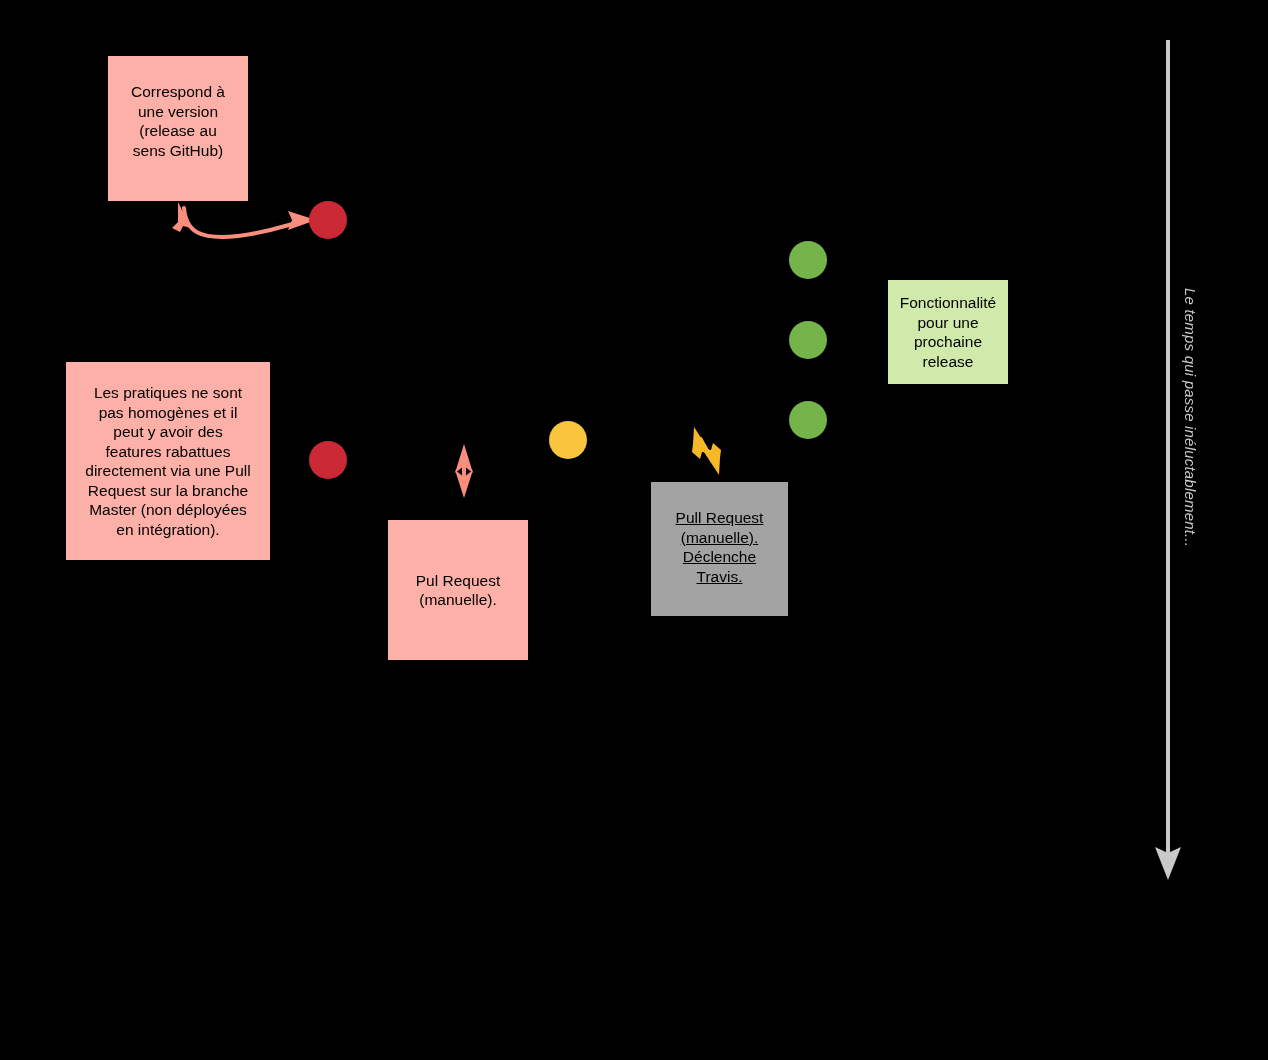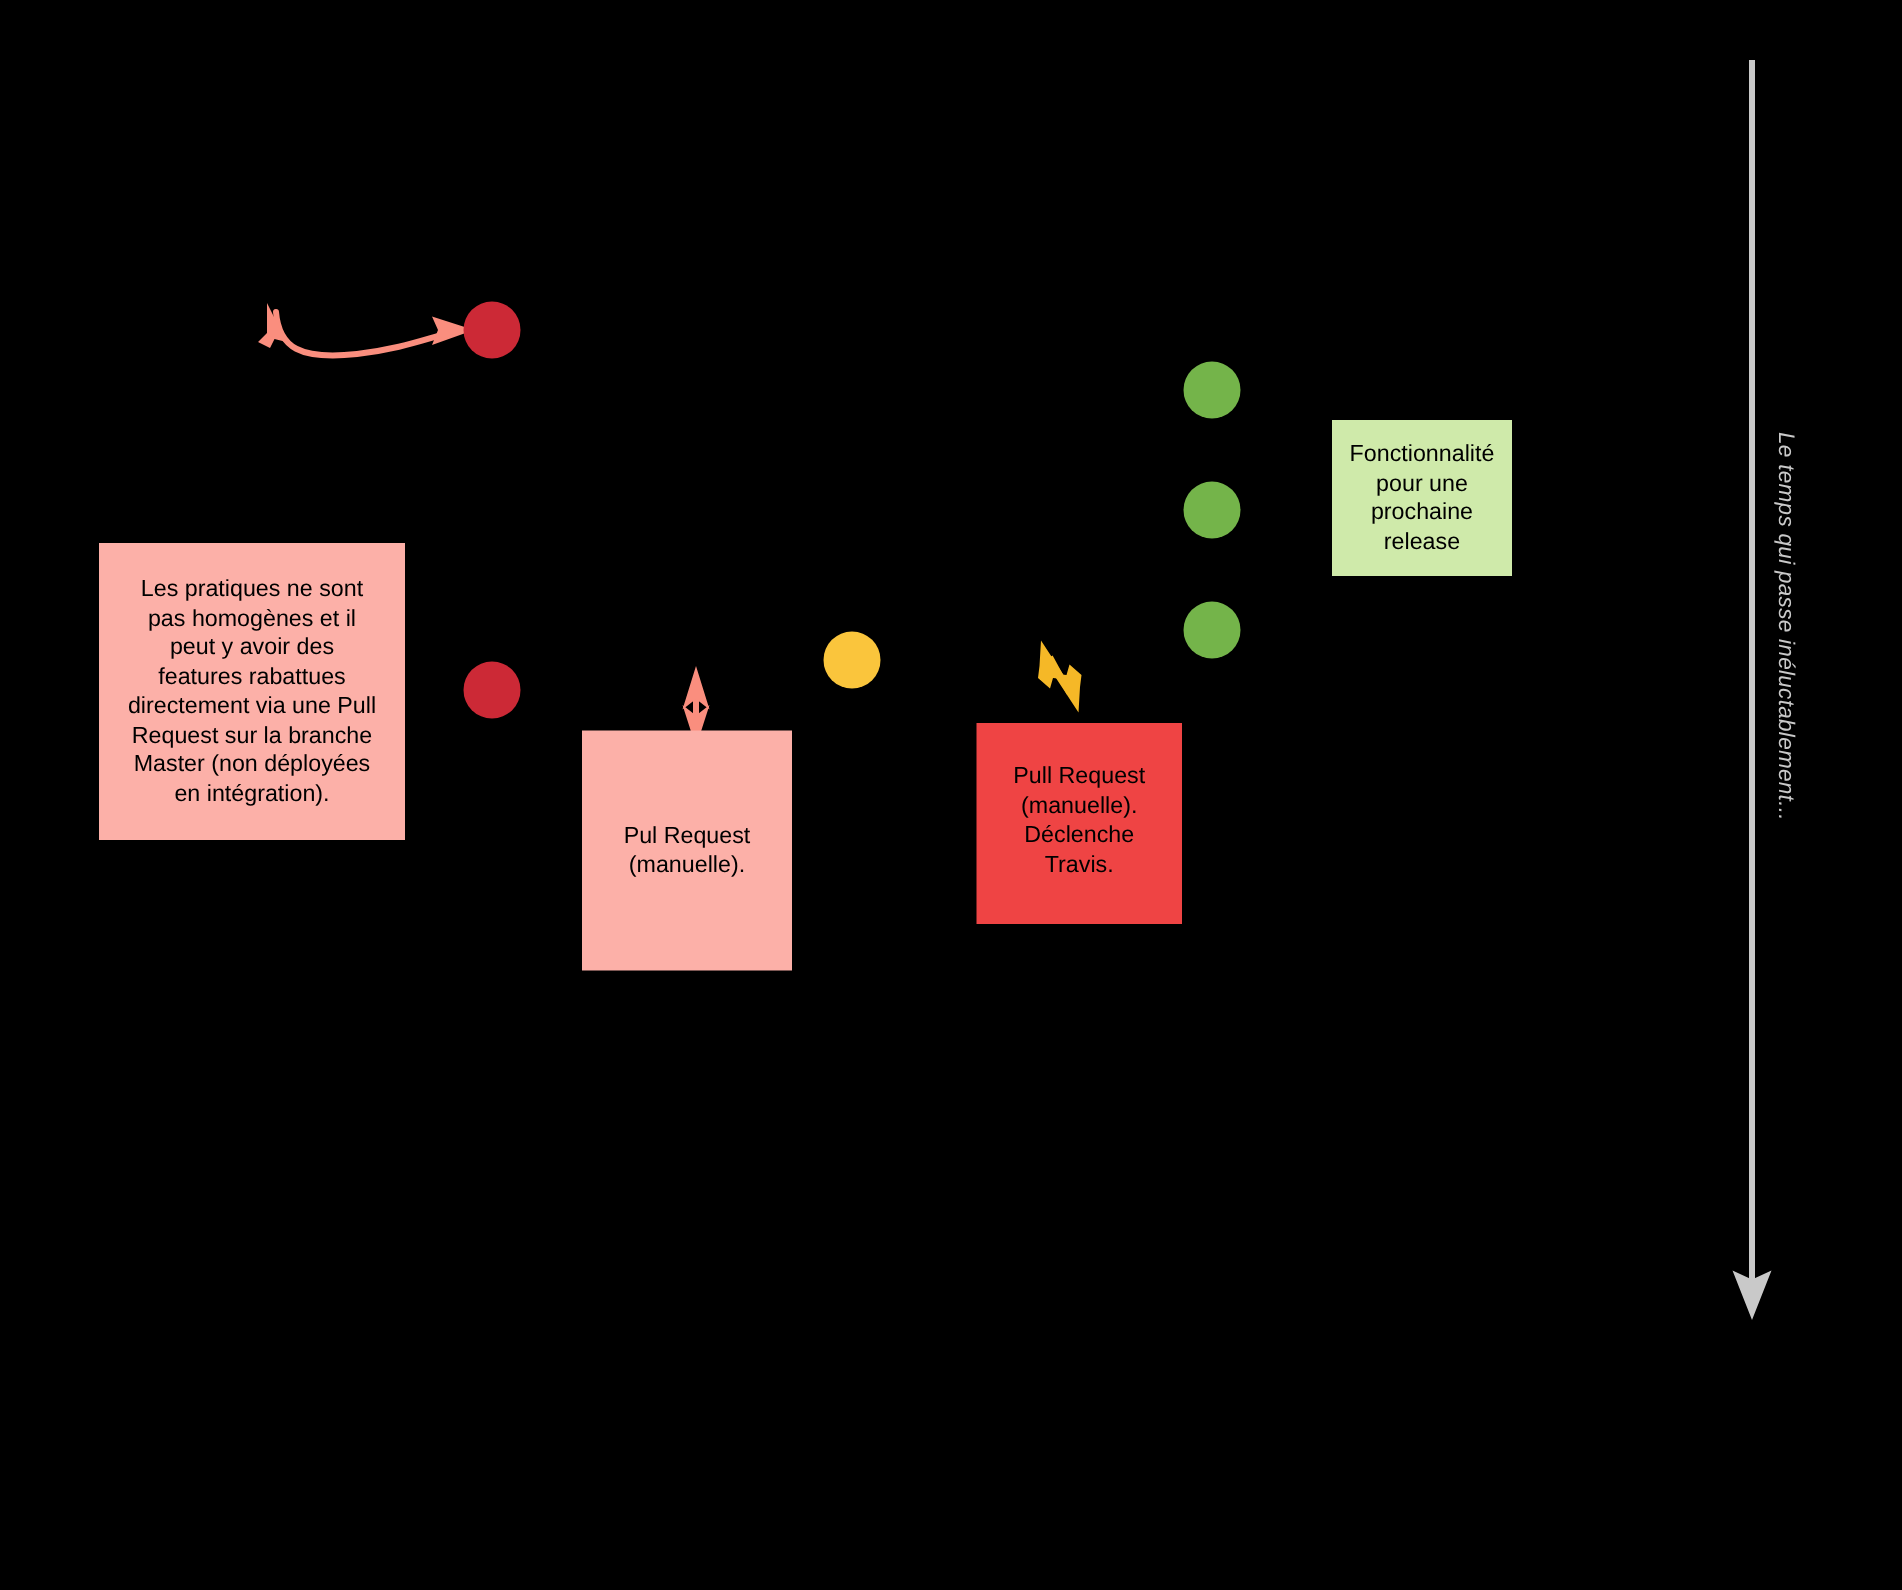--- a/index.html
+++ b/index.html
@@ -24,21 +24,21 @@
     font-size: 15.5px;
     line-height: 19.5px;
     display: flex;
     align-items: center;
     justify-content: center;
     padding: 4px 6px;
     white-space: pre-line;
     font-family: "Liberation Sans", sans-serif;
   }
   .note-pink   { background: #fcb0a8; }
-  .note-yellow { background: #ef4444; }
+  .note-yellow { background: #a3a3a3; text-decoration: underline; }
   .note-green  { background: #cfeaaa; }
 
   .note-top { align-items: flex-start; padding-top: 26px; }
   .note-mid { align-items: center; }
 
   .dot {
     position: absolute;
     border-radius: 50%;
   }
   .dot-red   { background: #cc2936; }
@@ -99,31 +99,35 @@
     </g>
   </svg>
 
   <div class="dot dot-red" style="left:309px; top:201px; width:38px; height:38px;"></div>
   <div class="dot dot-red" style="left:309px; top:441px; width:38px; height:38px;"></div>
   <div class="dot dot-amber" style="left:549px; top:421px; width:38px; height:38px;"></div>
   <div class="dot dot-green" style="left:789px; top:241px; width:38px; height:38px;"></div>
   <div class="dot dot-green" style="left:789px; top:321px; width:38px; height:38px;"></div>
   <div class="dot dot-green" style="left:789px; top:401px; width:38px; height:38px;"></div>
 
+  <div class="note note-pink note-top" style="left:108px; top:56px; width:140px; height:145px;">Correspond à
+une version
+(release au
+sens GitHub)</div>
 
   <div class="note note-pink note-mid" style="left:66px; top:362px; width:204px; height:198px;">Les pratiques ne sont
 pas homogènes et il
 peut y avoir des
 features rabattues
 directement via une Pull
 Request sur la branche
 Master (non déployées
 en intégration).</div>
 
-  <div class="note note-pink note-mid" style="left:388px; top:487px; width:140px; height:160px;">Pul Request
+  <div class="note note-pink note-mid" style="left:388px; top:520px; width:140px; height:140px;">Pul Request
 (manuelle).</div>
 
   <div class="note note-yellow note-top" style="left:651px; top:482px; width:137px; height:134px;">Pull Request
 (manuelle).
 Déclenche
 Travis.</div>
 
   <div class="note note-green note-top" style="left:888px; top:280px; width:120px; height:104px; padding-top:13px;">Fonctionnalité
 pour une
 prochaine

